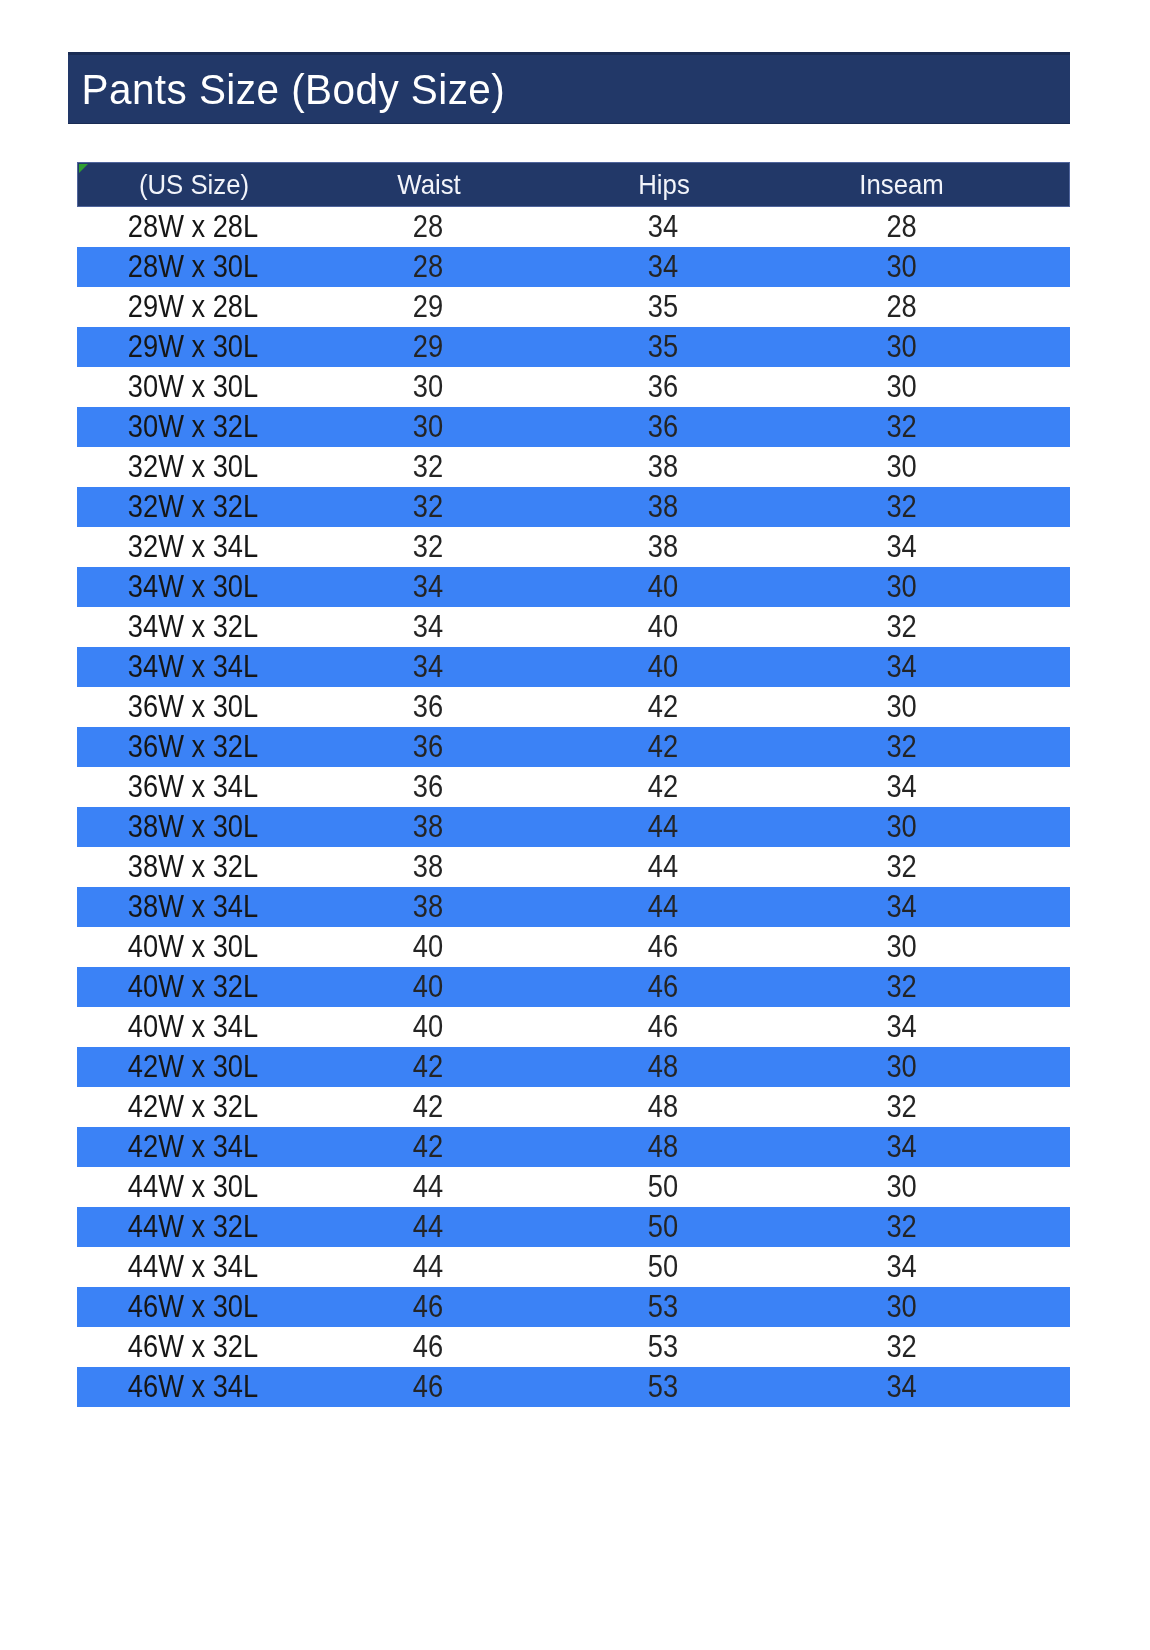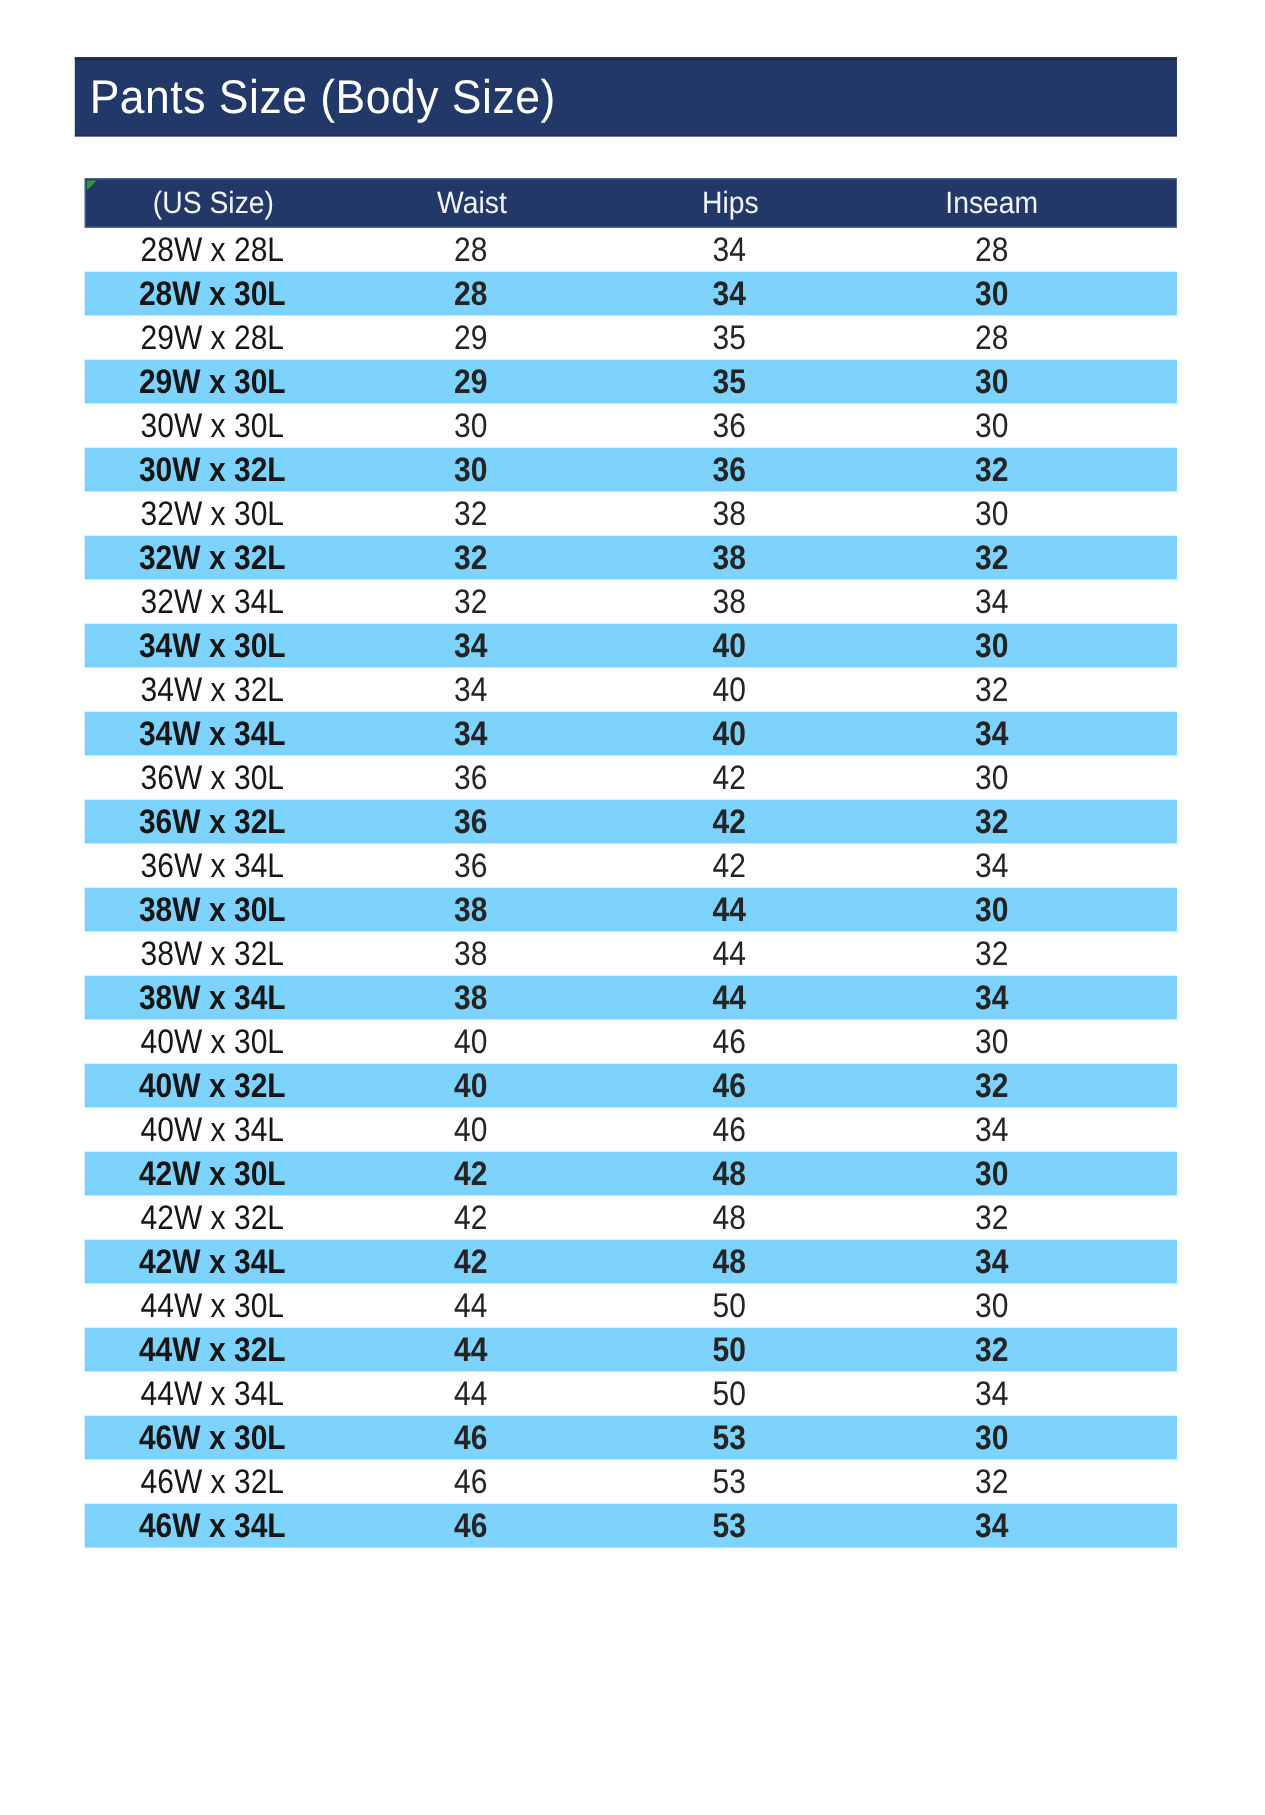--- a/index.html
+++ b/index.html
@@ -73,21 +73,21 @@
   }
   .hcell.col3, .cell.col3 { padding-right: 52px; }
   .tbody { width: 100%; }
   .trow {
     height: 40px;
     display: grid;
     grid-template-columns: 232px 238px 232px 291px;
     align-items: center;
     background: #ffffff;
   }
-  .trow.stripe { background: #7dd3fc; font-weight: bold; }
+  .trow.stripe { background: #3b82f6; }
   .cell {
     text-align: center;
     font-size: 31px;
     color: #242424;
     transform: scaleX(0.88);
     transform-origin: center;
     white-space: nowrap;
   }
   .cell.col0 { color: #161616; }
 </style>

